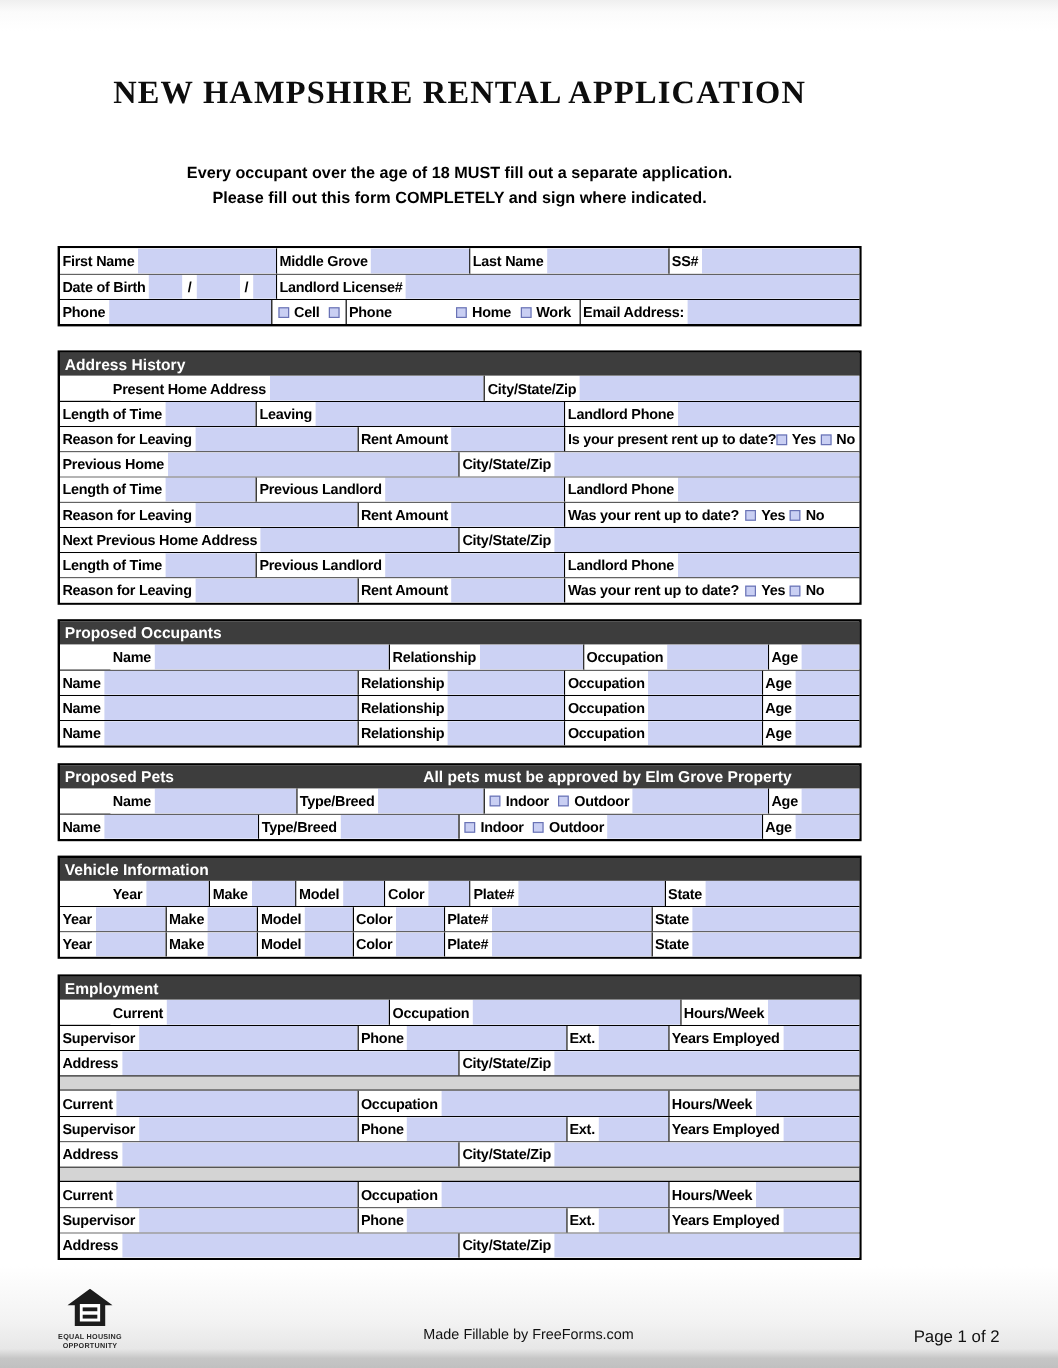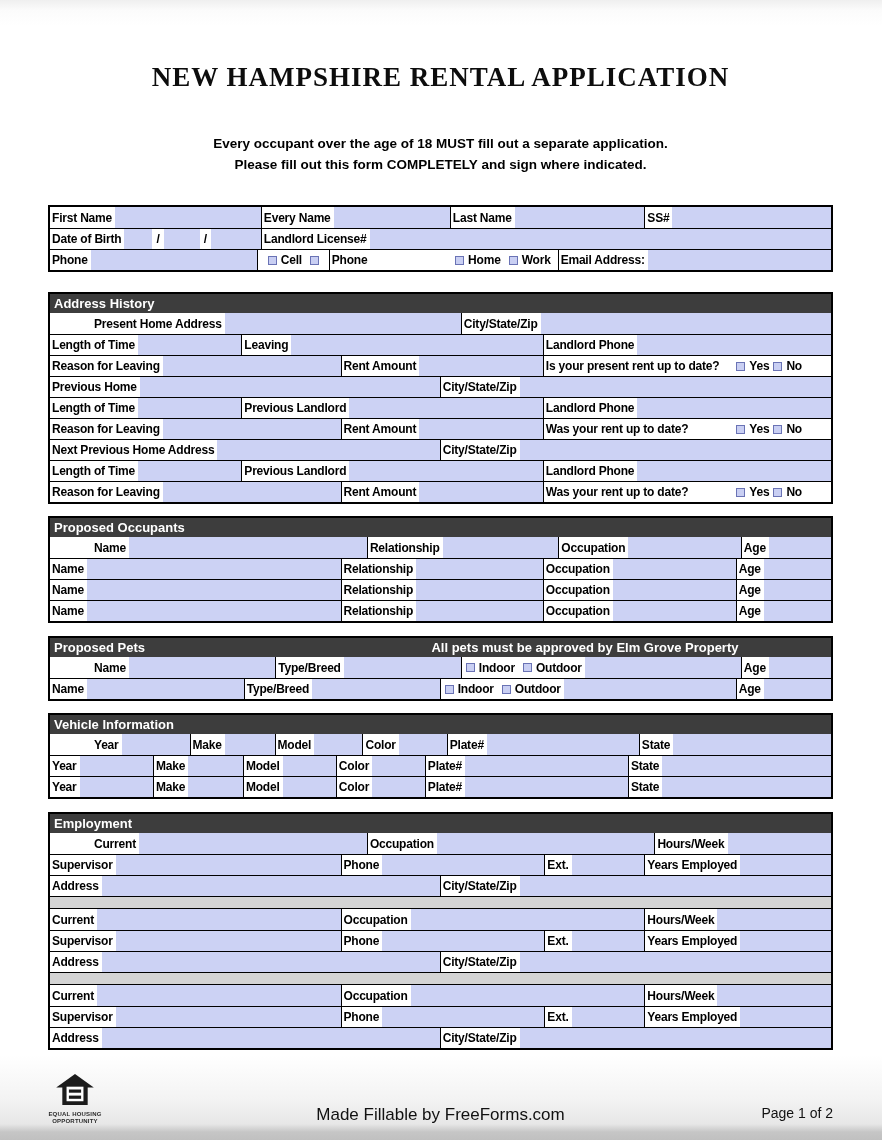--- a/index.html
+++ b/index.html
@@ -3,21 +3,21 @@
 <meta charset="utf-8">
 <style>
   * { box-sizing: border-box; }
   body { margin: 0; background: #fff; }
   .page {
     width: 882px; height: 1140px; position: relative; overflow: hidden;
     font-family: "Liberation Sans", sans-serif; color: #000;
     background: linear-gradient(180deg, #efefef 0px, #fbfbfb 10px, #ffffff 26px,
                 #ffffff 1055px, #f3f3f3 1100px, #e7e7e7 1124px, #c6c6c6 1132px, #c0c0c0 1140px);
   }
-  .content { position: absolute; left: 48px; top: 0; width: 785px; }
+  .content { position: absolute; left: 48px; top: 0; width: 670px; }
   .title {
     margin: 62px 0 0 0; text-align: center; font-family: "Liberation Serif", serif;
     font-weight: bold; font-size: 27px; letter-spacing: 1px; color: #0d0d0d;
   }
   .instructions { margin-top: 40px; text-align: center; font-weight: bold; font-size: 13.5px; line-height: 21px; }
   .tbl { border: 2px solid #000; background: #fff; }
   .tbl-hdr {
     background: #3d3d3d; color: #fff; height: 19px; display: flex; align-items: center;
     padding-left: 4px; font-weight: bold; font-size: 13px; position: relative;
   }
@@ -37,21 +37,21 @@
   .cb { width: 9px; height: 9px; border: 1px solid #6a73b5; background: #c9cff3; display: inline-block; flex: none; }
   .cbl { font-weight: bold; font-size: 12px; margin: 0 8px 0 4px; white-space: nowrap; letter-spacing: -0.2px; }
   .cbl:last-child { margin-right: 3px; }
   .q { font-weight: bold; font-size: 12px; padding-left: 2px; white-space: nowrap; display: flex; align-items: center; letter-spacing: -0.2px; }
   .spacer { height: 13px; background: #d4d4d4; border-top: 1px solid #000; border-bottom: 1px solid #000; }
   .pets-note { position: absolute; left: 42%; width: 53%; text-align: center; font-weight: bold; font-size: 13px; }
   .gap20 { margin-top: 20px; } .gap12 { margin-top: 12px; } .gap13 { margin-top: 13px; } .gap30 { margin-top: 30px; }
   .footer { position: absolute; left: 48px; top: 1072px; width: 785px; height: 62px; }
   .eho { position: absolute; left: -4px; top: 2px; width: 62px; text-align: center; }
   .eho-caption { font-size: 6px; line-height: 7px; font-weight: bold; color: #2a2a2a; letter-spacing: 0.2px; margin-top: 2px; }
-  .footer-center { position: absolute; top: 33px; left: 0; right: 0; text-align: center; font-size: 17px; color: #111; }
+  .footer-center { position: absolute; top: 33px; left: 0; right: 0; text-align: center; font-size: 12px; color: #111; }
   .footer-right { position: absolute; top: 33px; right: 0; font-size: 14px; color: #111; }
 </style>
 </head>
 <body>
 
 <div class="page">
 <div class="content">
 
   <h1 class="title">NEW HAMPSHIRE RENTAL APPLICATION</h1>
 
@@ -60,21 +60,21 @@
     <div>Please fill out this form COMPLETELY and sign where indicated.</div>
   </div>
 
   <div class="tbl gap30">
     <div class="row">
       <div class="c" style="width:27%">
             <span class="lbl">First Name</span>
             <span class="fill"></span>
           </div>
       <div class="c" style="width:24.2%">
-            <span class="lbl">Every Name</span>
+            <span class="lbl">Middle Grove</span>
             <span class="fill"></span>
           </div>
       <div class="c" style="width:24.9%">
             <span class="lbl">Last Name</span>
             <span class="fill"></span>
           </div>
       <div class="c" style="flex:1">
             <span class="lbl">SS#</span>
             <span class="fill"></span>
           </div>

